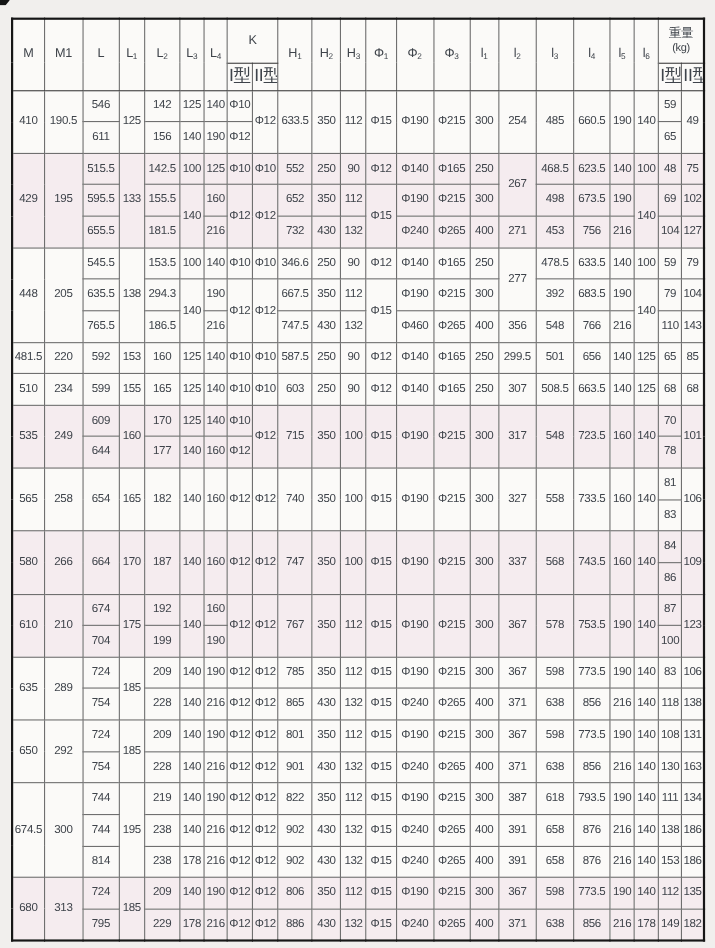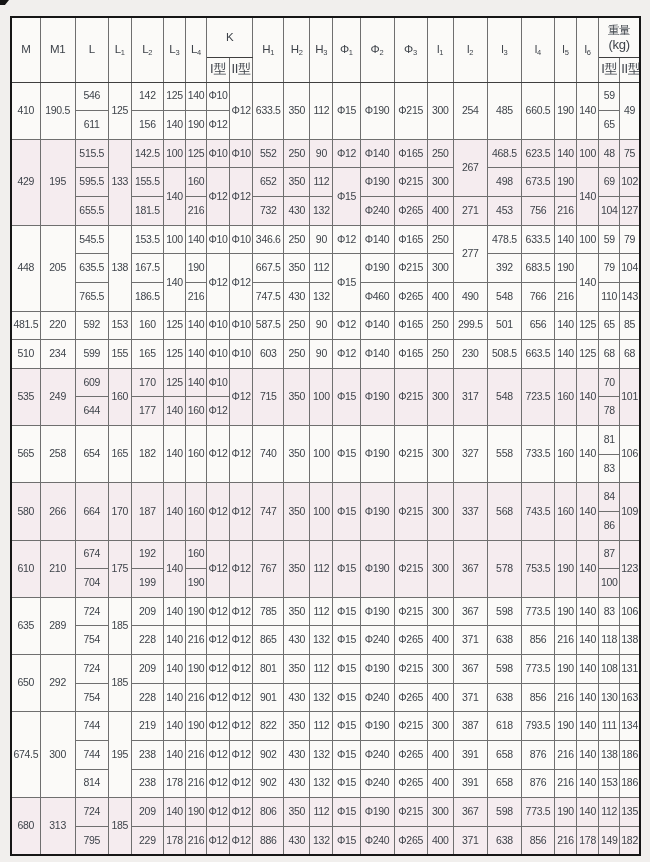--- a/index.html
+++ b/index.html
@@ -26,23 +26,23 @@
   }
   th, td {
     border:1px solid var(--grid, #6f6f6f);
     text-align:center; vertical-align:middle;
     font-size:10.5px; font-weight:400;
     color: var(--ink, #3e434a);
     padding:0 1px; line-height:1.12;
     letter-spacing:-0.3px; white-space:nowrap; overflow:hidden;
   }
   thead tr:first-child th { height:40px; font-size:11.5px; }
-  thead tr + tr th { height:25px; font-size:13px; }
+  thead tr + tr th { height:25px; font-size:16px; }
   thead th { border-bottom-color: var(--grid-strong, #3a3a3a); }
-  thead .t2 { font-size:13px; line-height:1; margin-top:1px; }
+  thead .t2 { font-size:10px; line-height:1; margin-top:1px; }
   sub { font-size:7.5px; letter-spacing:0; vertical-align:-2px; }
   tbody tr { height:28px; }
   tbody tr.grp-start td { border-top-color:#4e4e4e; }
   tbody tr.tint td { background: var(--tint-bg, #f4eaee); }
 </style>
 </head>
 <body>
 
 <div class="page">
   <div class="corner-mark"></div>
@@ -220,21 +220,21 @@
           <td rowspan="2">277</td>
           <td>478.5</td>
           <td>633.5</td>
           <td>140</td>
           <td>100</td>
           <td>59</td>
           <td>79</td>
         </tr>
         <tr>
           <td>635.5</td>
-          <td>167.5</td>
+          <td>294.3</td>
           <td rowspan="2">140</td>
           <td>190</td>
           <td rowspan="2">Φ12</td>
           <td rowspan="2">Φ12</td>
           <td>667.5</td>
           <td>350</td>
           <td>112</td>
           <td rowspan="2">Φ15</td>
           <td>Φ190</td>
           <td>Φ215</td>
@@ -249,21 +249,21 @@
         <tr>
           <td>765.5</td>
           <td>186.5</td>
           <td>216</td>
           <td>747.5</td>
           <td>430</td>
           <td>132</td>
           <td>Φ460</td>
           <td>Φ265</td>
           <td>400</td>
-          <td>490</td>
+          <td>356</td>
           <td>548</td>
           <td>766</td>
           <td>216</td>
           <td>110</td>
           <td>143</td>
         </tr>
         <tr class="grp-start">
           <td>481.5</td>
           <td>220</td>
           <td>592</td>
@@ -298,21 +298,21 @@
           <td>140</td>
           <td>Φ10</td>
           <td>Φ10</td>
           <td>603</td>
           <td>250</td>
           <td>90</td>
           <td>Φ12</td>
           <td>Φ140</td>
           <td>Φ165</td>
           <td>250</td>
-          <td>230</td>
+          <td>307</td>
           <td>508.5</td>
           <td>663.5</td>
           <td>140</td>
           <td>125</td>
           <td>68</td>
           <td>68</td>
         </tr>
         <tr class="grp-start tint">
           <td rowspan="2">535</td>
           <td rowspan="2">249</td>

